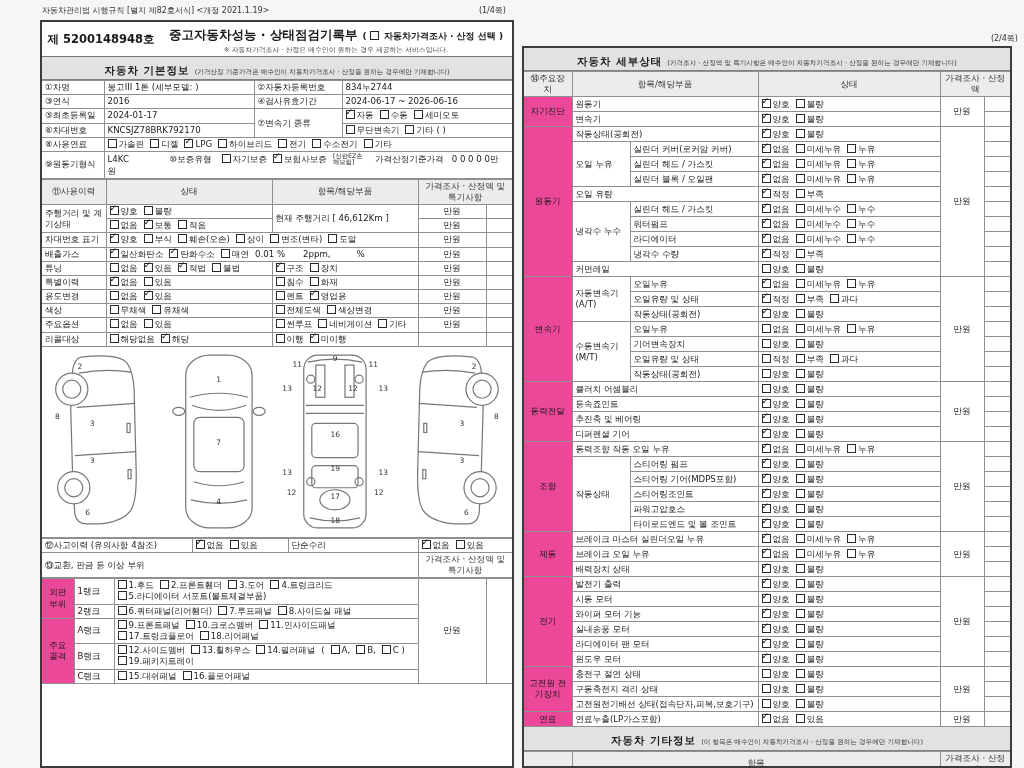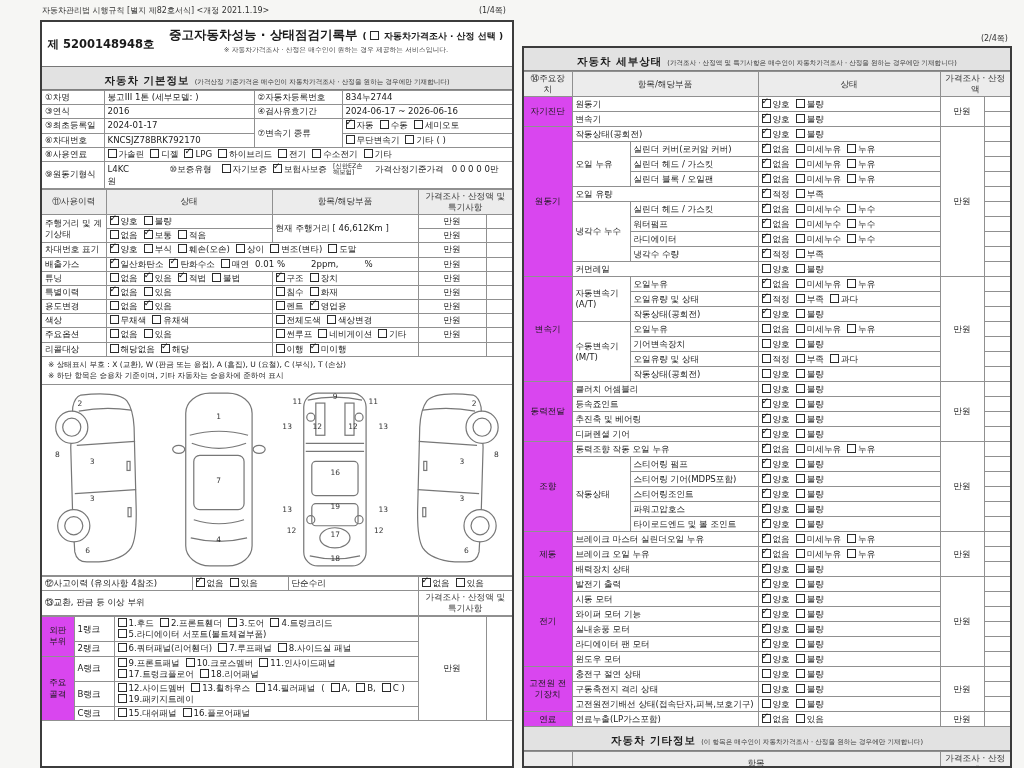--- a/index.html
+++ b/index.html
@@ -5,36 +5,36 @@
   html,body{margin:0;padding:0}
   body{width:1024px;height:768px;position:relative;overflow:hidden;background:#f6f6f4;
        font-family:"DejaVu Sans","Liberation Sans",sans-serif;color:#1a1a1a;
        -webkit-font-smoothing:antialiased}
   .meta{position:absolute;font-size:8px;color:#333;white-space:nowrap}
   .page{position:absolute;background:#fff;border:2px solid #3c3c3c;overflow:hidden}
   #page1{left:40px;top:20px;width:470px;height:744px}
   #page2{left:522px;top:46px;width:486px;height:718px}
   .titlebar{display:grid;grid-template-columns:118px 1fr;border-bottom:1px solid #777;align-items:center}
   .docno{font-weight:bold;font-size:11.5px;text-align:center;padding:4px 2px}
-  .tblock{text-align:center;padding:2px 0 11px}
+  .tblock{text-align:center;padding:2px 0 1px}
   .t1{font-weight:bold;font-size:12.5px}
   .t1opt{font-weight:bold;font-size:9px}
   .t2{font-size:6.8px;color:#444;margin-top:1px}
   .band{background:#e2e2e2;border-bottom:1px solid #808080;text-align:center;padding:2.5px 0 2px;line-height:1.1}
   .band b{font-size:10.5px;letter-spacing:1px}
   .band span.note{font-size:6.6px;font-weight:normal;color:#333}
   table.tb{width:100%;border-collapse:collapse;table-layout:fixed}
   table.tb td{border:1px solid #909090;font-size:8.6px;padding:1px 3px;vertical-align:middle;
               line-height:1.3;overflow:hidden}
   table.tb tr td:first-child{border-left:none}
   table.tb tr td:last-child{border-right:none}
   .t-detail td,.t-etc td{font-size:8.2px;padding:0 2px;height:12px;line-height:1.2}
   td.lab{background:#fff}
   td.c{text-align:left}
-  td.g{text-align:center;background:#d946ef}
+  td.g{text-align:center;background:#ec4899}
   td.hd{background:#ececec;text-align:center;font-size:7.6px;color:#333;padding:1px 2px}
   td.hd2{text-align:center;font-size:7.6px;color:#333}
   td.pr{text-align:center}
   .ck{white-space:nowrap;margin-right:6px;display:inline-block}
   .bx{display:inline-block;width:7px;height:7px;border:1px solid #2a2a2a;position:relative;
       vertical-align:-1px;margin-right:2px;background:#fff}
   .bx.on::after{content:"✓";position:absolute;left:-1px;top:-4px;font-size:9px;font-weight:bold;color:#111}
   .pl{margin-right:6px}
   .pl.b{font-weight:normal}
   .pl.sm{font-size:6.3px;display:inline-block;vertical-align:middle;line-height:1;width:34px;white-space:normal}
@@ -43,21 +43,21 @@
             border-bottom:1px solid #909090;padding:2px 2px}
   .diag{position:relative;width:24%;height:100%}
   .diag svg{width:100%;height:100%;display:block}
   .num{position:absolute;transform:translate(-50%,-50%);font-size:7.5px;color:#333}
 </style>
 </head>
 <body>
 
 <div class="meta" style="left:42px;top:5px">자동차관리법 시행규칙 [별지 제82호서식] &lt;개정 2021.1.19&gt;</div>
 <div class="meta" style="right:518px;top:5px">(1/4쪽)</div>
-<div class="meta" style="right:16px;top:33px">(2/4쪽)</div>
+<div class="meta" style="right:6px;top:33px">(2/4쪽)</div>
 
 <div class="page" id="page1">
   <div class="titlebar">
     <div class="docno">제 5200148948호</div>
     <div class="tblock">
       <div>
         <span class="t1">중고자동차성능 · 상태점검기록부</span>
         <span class="t1opt">
           <span>(</span>
           <span class="bx"></span>
@@ -142,21 +142,21 @@
           <td></td>
         </tr>
         <tr>
           <td>차대번호 표기</td>
           <td colspan="2"><span class="ck"><span class="bx on"></span><span>양호</span></span><span class="ck"><span class="bx"></span><span>부식</span></span><span class="ck"><span class="bx"></span><span>훼손(오손)</span></span><span class="ck"><span class="bx"></span><span>상이</span></span><span class="ck"><span class="bx"></span><span>변조(변타)</span></span><span class="ck"><span class="bx"></span><span>도말</span></span></td>
           <td class="pr">만원</td>
           <td></td>
         </tr>
         <tr>
           <td>배출가스</td>
-          <td colspan="2"><span class="ck"><span class="bx on"></span><span>일산화탄소</span></span><span class="ck"><span class="bx on"></span><span>탄화수소</span></span><span class="ck"><span class="bx"></span><span>매연</span></span><span class="pl">0.01 %</span><span class="pl" style="margin-left: 20px;">2ppm,</span><span class="pl" style="margin-left: 20px;">%</span></td>
+          <td colspan="2"><span class="ck"><span class="bx on"></span><span>일산화탄소</span></span><span class="ck"><span class="bx on"></span><span>탄화수소</span></span><span class="ck"><span class="bx"></span><span>매연</span></span><span class="pl">0.01 %</span><span class="pl" style="margin-left: 12px;">2ppm,</span><span class="pl" style="margin-left: 20px;">%</span></td>
           <td class="pr">만원</td>
           <td></td>
         </tr>
         <tr>
           <td>튜닝</td>
           <td><span class="ck"><span class="bx"></span><span>없음</span></span><span class="ck"><span class="bx on"></span><span>있음</span></span><span class="ck"><span class="bx on"></span><span>적법</span></span><span class="ck"><span class="bx"></span><span>불법</span></span></td>
           <td><span class="ck"><span class="bx on"></span><span>구조</span></span><span class="ck"><span class="bx"></span><span>장치</span></span></td>
           <td class="pr">만원</td>
           <td></td>
         </tr>
@@ -191,24 +191,20 @@
         <tr>
           <td>리콜대상</td>
           <td><span class="ck"><span class="bx"></span><span>해당없음</span></span><span class="ck"><span class="bx on"></span><span>해당</span></span></td>
           <td><span class="ck"><span class="bx"></span><span>이행</span></span><span class="ck"><span class="bx on"></span><span>미이행</span></span></td>
           <td class="pr"></td>
           <td></td>
         </tr>
       </tbody>
   </table>
 
-  <div class="notes">
-    <div>※ 상태표시 부호 : X (교환), W (판금 또는 용접), A (흠집), U (요철), C (부식), T (손상)</div>
-    <div>※ 하단 항목은 승용차 기준이며, 기타 자동차는 승용차에 준하여 표시</div>
-  </div>
 
   <div class="diagwrap">
     <div class="diag">
       <svg viewBox="0 0 110 185">
         <g fill="none" stroke="#777" stroke-width="1.2">
           <path d="M34 8 Q72 4 80 14 Q86 22 87 40 L89 118 Q90 150 84 160 Q76 172 52 174 L40 174 Q30 174 28 164 L26 130 L24 60 L26 20 Q28 10 34 8 Z"></path>
           <path d="M32 24 Q58 19 84 23"></path>
           <path d="M30 58 L88 54"></path>
             <path d="M28 106 L89 102"></path>
           <rect x="80" y="74" width="3" height="9"></rect>

